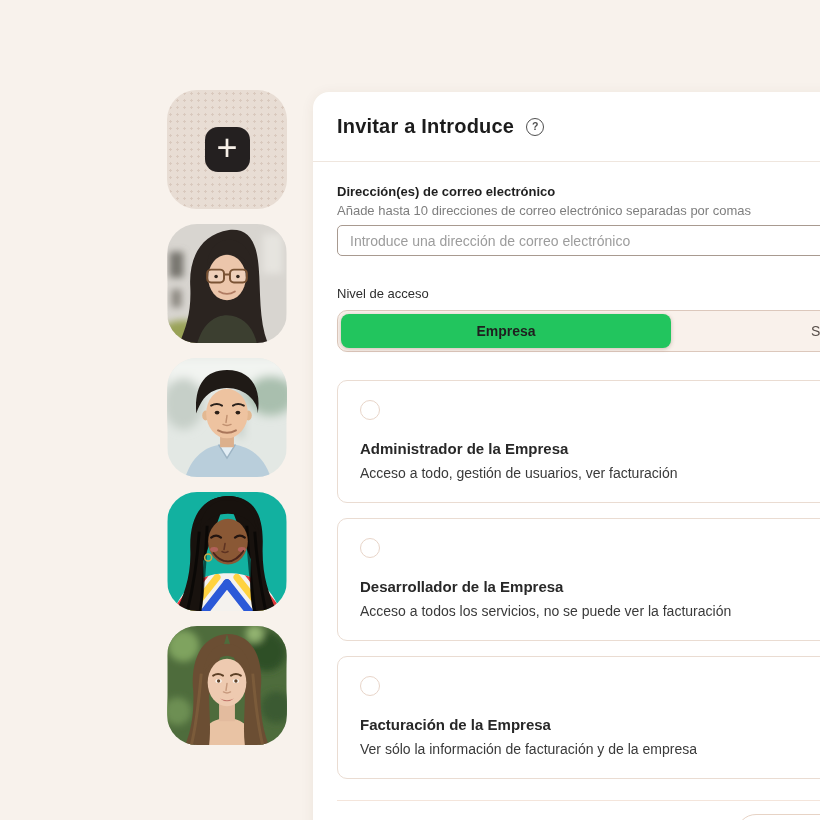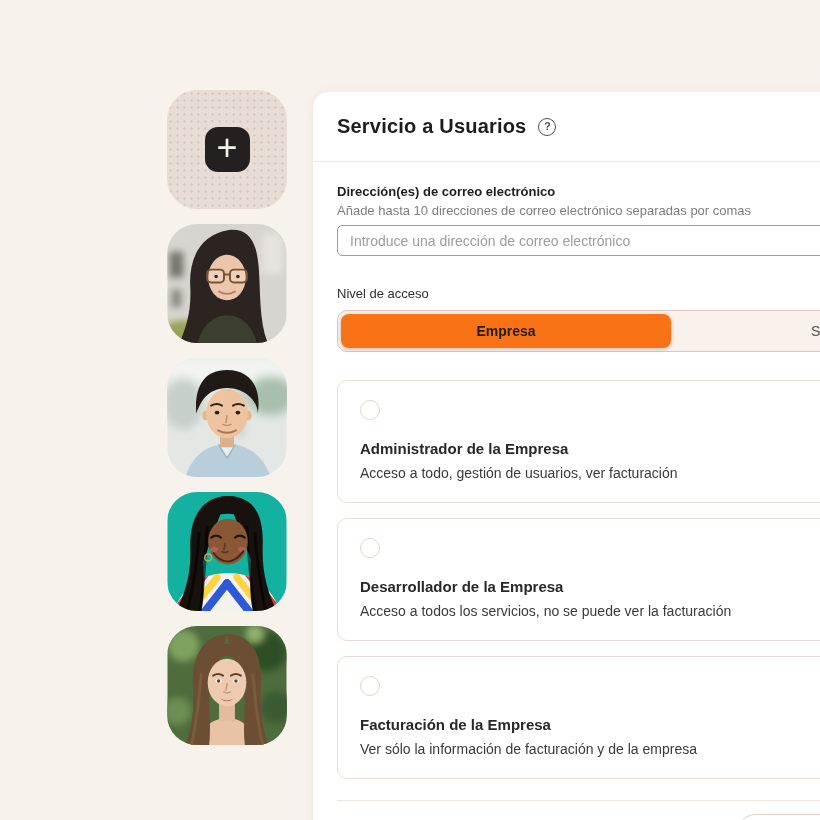--- a/index.html
+++ b/index.html
@@ -52,21 +52,21 @@
   .section-label{margin:30px 0 8px 0;font-size:13px;line-height:16px;font-weight:400;color:#2e2e2e;}
   .segmented{
     display:flex;box-sizing:border-box;height:42px;padding:3px;
     background:#f9f1eb;border:1px solid #dcc8bc;border-radius:10px;
   }
   .segment{
     flex:1;display:flex;align-items:center;justify-content:center;
     border-radius:8px;font-size:14px;font-weight:500;color:#574e49;cursor:pointer;
   }
   .segment.selected{
-    background:#f97316;font-weight:700;color:#1f1f1f;
+    background:#22c55e;font-weight:700;color:#1f1f1f;
     box-shadow:0 1px 4px rgba(90,55,30,.28);
   }
   .role-card{
     margin-top:15px;border:1px solid #eadcd2;border-radius:10px;
     padding:19px 24px 21px 22px;cursor:pointer;background:#fff;
   }
   .role-card.first{margin-top:28px;}
   .radio{
     width:20px;height:20px;box-sizing:border-box;border-radius:50%;
     border:1.6px solid #e8d5c9;background:#fff;cursor:pointer;
@@ -212,21 +212,21 @@
       <circle cx="69" cy="55.5" r="1.7" fill="#5d4026"></circle>
       <path d="M60,58 L59,65 M56.5,66.5 Q60,68.5 63.5,66.5" stroke="#c79a7e" stroke-width="1.5" fill="none" stroke-linecap="round"></path>
       <path d="M53,73 Q60,76.5 67,73 Q60,79 53,73 Z" fill="#c2766b"></path>
     </svg>
   </div>
 </div>
 
 <div class="dialog">
 
   <div class="dialog-header">
-    <span class="dialog-title">Servicio a Usuarios</span>
+    <span class="dialog-title">Invitar a Introduce</span>
     <span class="help-icon">?</span>
   </div>
 
   <div class="dialog-body">
 
     <div class="field-label">Dirección(es) de correo electrónico</div>
     <div class="field-helper">Añade hasta 10 direcciones de correo electrónico separadas por comas</div>
     <input class="email-input" type="text" placeholder="Introduce una dirección de correo electrónico" style="">
 
     <div class="section-label">Nivel de acceso</div>

